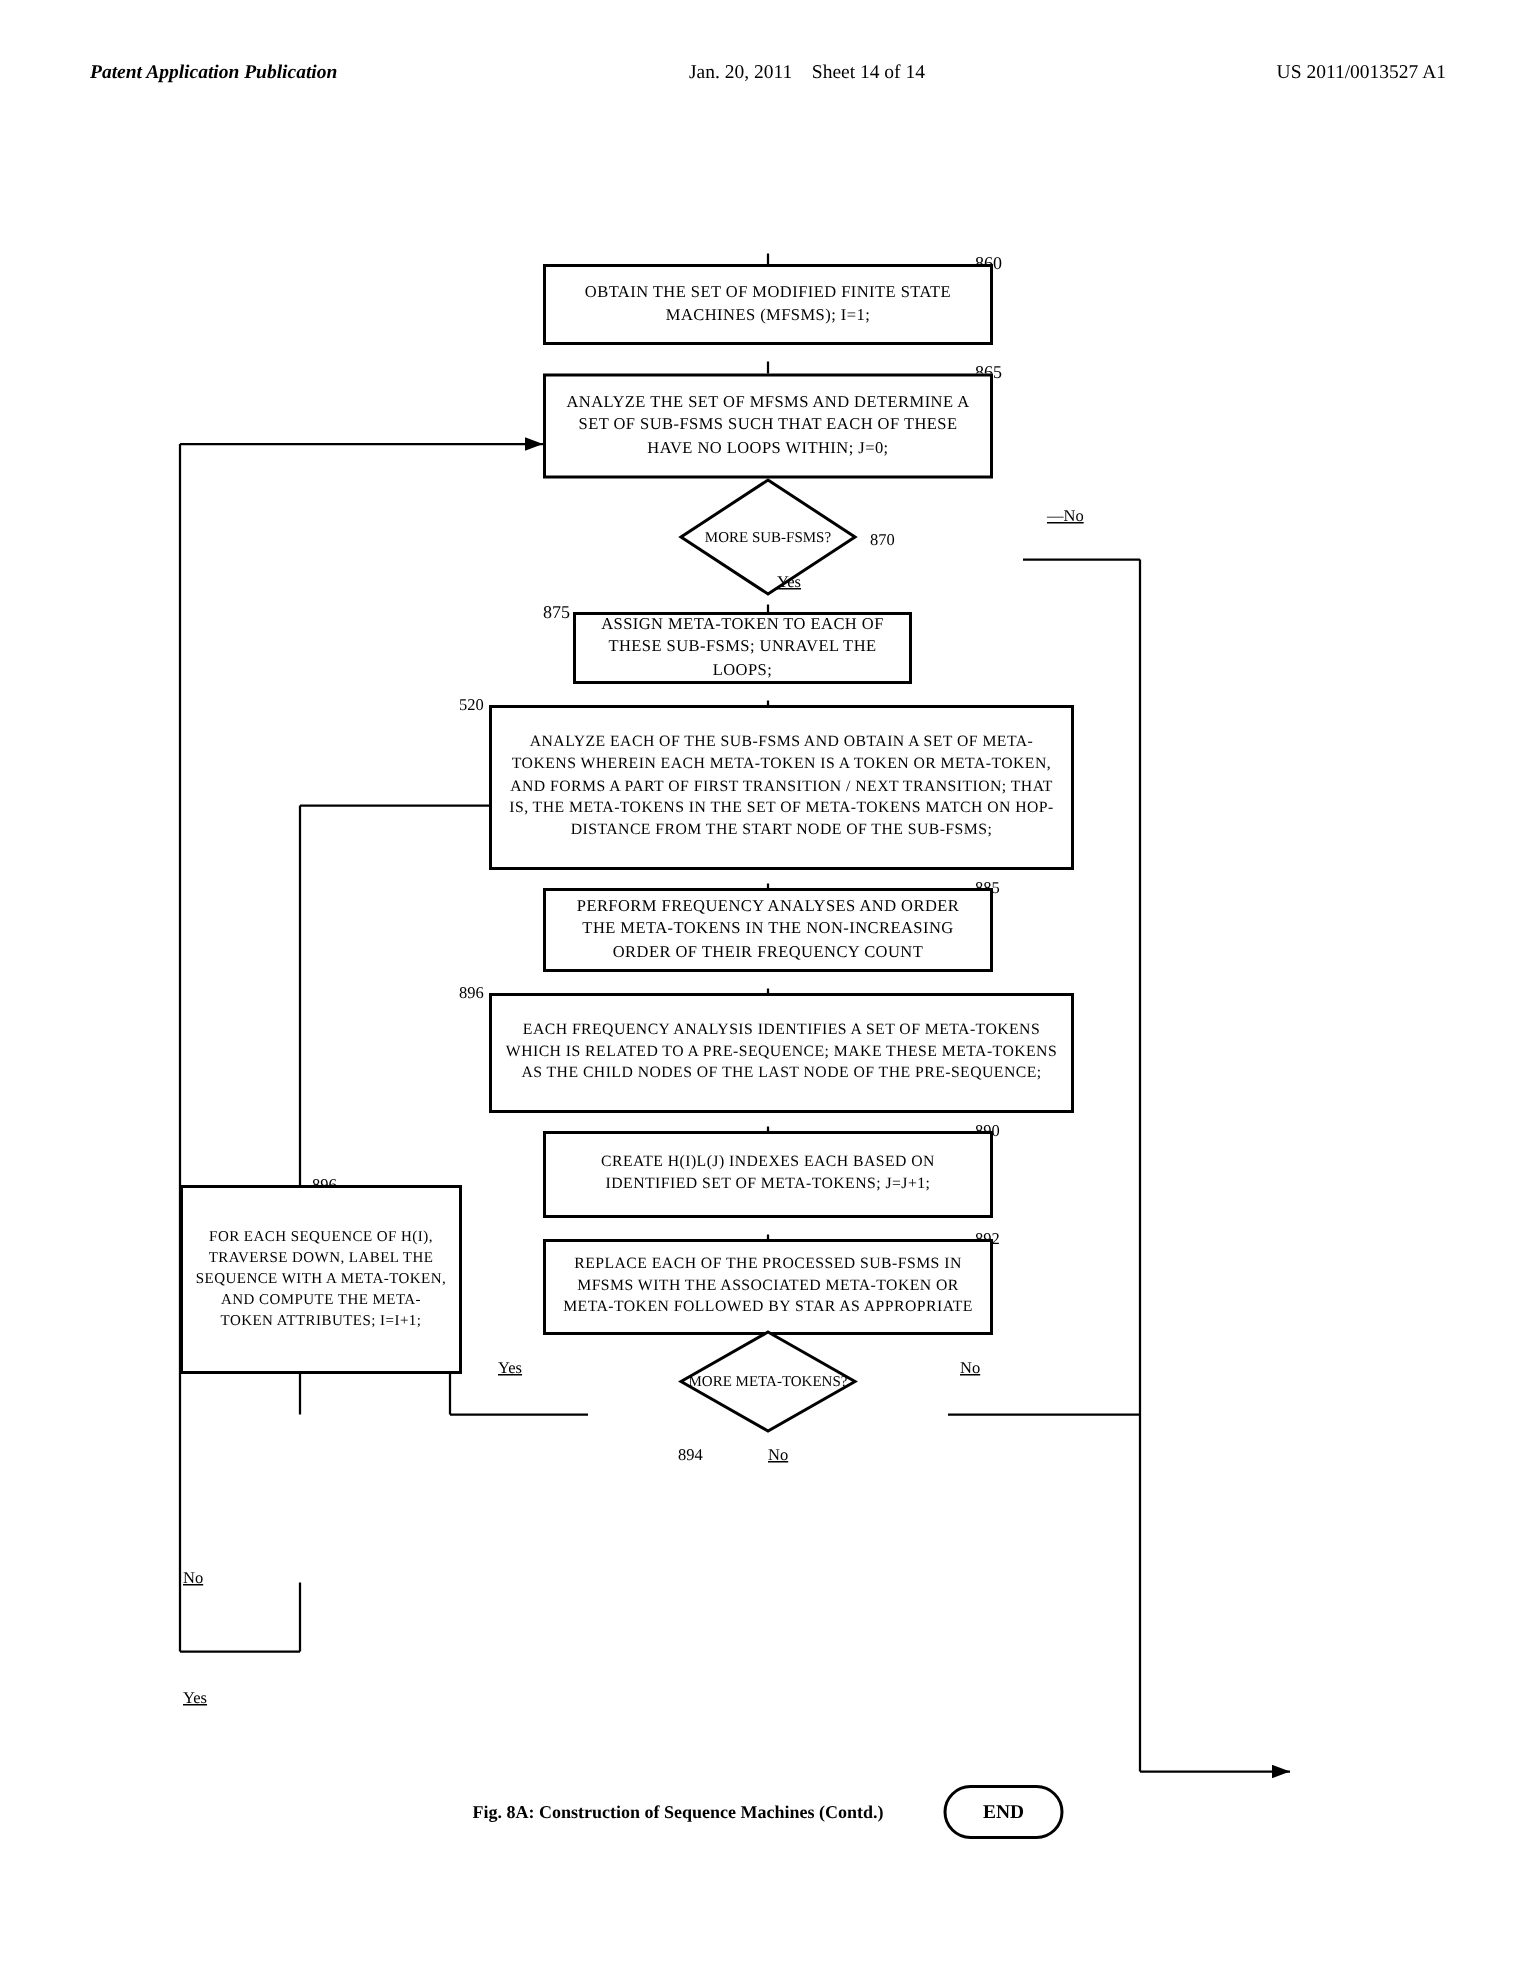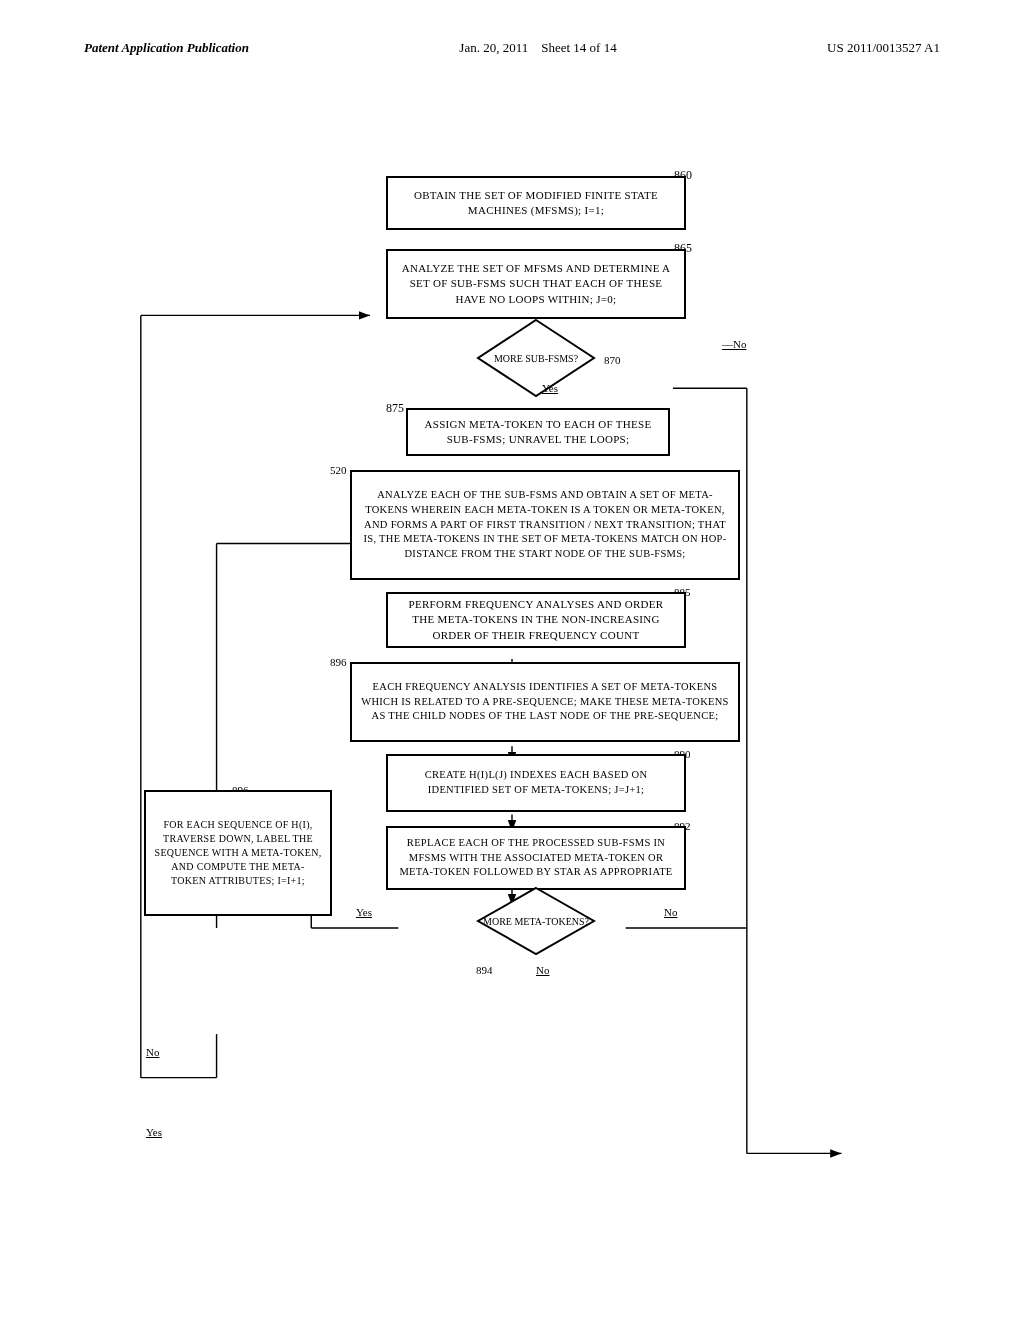--- a/index.html
+++ b/index.html
@@ -8,21 +8,21 @@
       height: 1320px;
       background: #fff;
       font-family: 'Times New Roman', Times, serif;
       position: relative;
       overflow: hidden;
     }
 
     .page {
       width: 1024px;
       height: 1320px;
-      padding: 40px 84px;
+      padding: 40px 60px;
       position: relative;
     }
 
     
     .header {
       display: flex;
       justify-content: space-between;
       align-items: baseline;
       margin-bottom: 30px;
       font-size: 13px;
@@ -215,21 +215,21 @@
     </div>
 
     <div class="label-num" style="left:520px; top:268px; font-size:11px;">870</div>
 
     <div class="arrow-label" style="left:638px; top:252px; font-size:11px;">—No</div>
 
     <div class="arrow-label" style="left:458px; top:296px; font-size:11px;">Yes</div>
 
     <div class="label-num" style="left:302px; top:315px; font-size:12px;">875</div>
 
-    <div class="shape box" style="left:322px; top:312px; width:264px; height:48px;">
+    <div class="shape box" style="left:322px; top:312px; width:226px; height:48px;">
       <span style="font-size:11px; text-transform:uppercase;">Assign meta-token to each of these sub-FSMs; Unravel the loops;</span>
     </div>
 
     <div class="label-num" style="left:246px; top:378px; font-size:11px;">520</div>
 
     <div class="shape box" style="left:266px; top:374px; width:390px; height:110px;">
       <span style="font-size:10.5px; text-transform:uppercase; line-height:1.4;">Analyze each of the Sub-FSMs and obtain a set of Meta-tokens wherein each Meta-token is a token or Meta-token, and forms a part of First Transition / Next Transition; That is, the Meta-tokens in the set of Meta-tokens match on Hop-Distance from the Start Node of the Sub-FSMs;</span>
     </div>
 
     <div class="label-num" style="left:590px; top:500px; font-size:11px;">885</div>
@@ -274,16 +274,22 @@
     <div class="label-num" style="left:148px; top:698px; font-size:11px;">896</div>
 
     <div class="shape box" style="left:60px; top:694px; width:188px; height:126px;">
       <span style="font-size:10px; text-transform:uppercase; line-height:1.4;">For each sequence of H(I), traverse down, label the sequence with a Meta-token, and compute the Meta-Token attributes; I=I+1;</span>
     </div>
 
     <div class="arrow-label" style="left:62px; top:960px; font-size:11px;">No</div>
 
     <div class="arrow-label" style="left:62px; top:1040px; font-size:11px;">Yes</div>
 
+    <div style="position:absolute; bottom:10px; left:0; right:0; text-align:center; display:flex; align-items:center; justify-content:center; gap:40px;">
+      <span style="font-size:12px; font-weight:bold;">Fig. 8A: Construction of Sequence Machines (Contd.)</span>
+      <div class="shape rounded-box" style="position:relative; left:0; top:0; width:80px; height:36px; display:inline-flex;">
+        <span style="font-size:13px; font-weight:bold; text-transform:uppercase;">End</span>
+      </div>
+    </div>
 
   </div>
 
 </div>
 
 </body></html>

